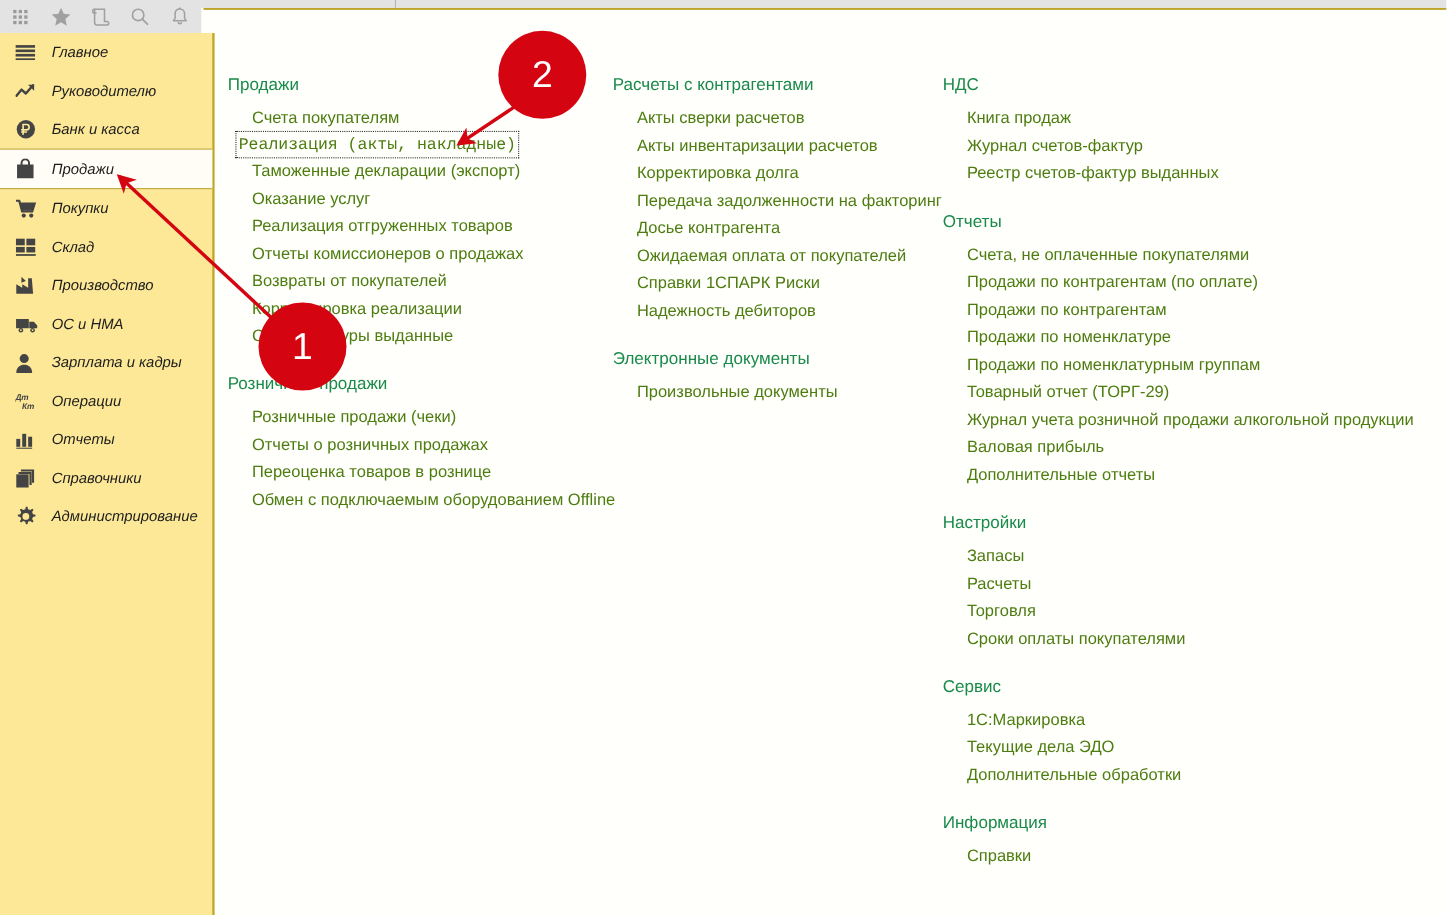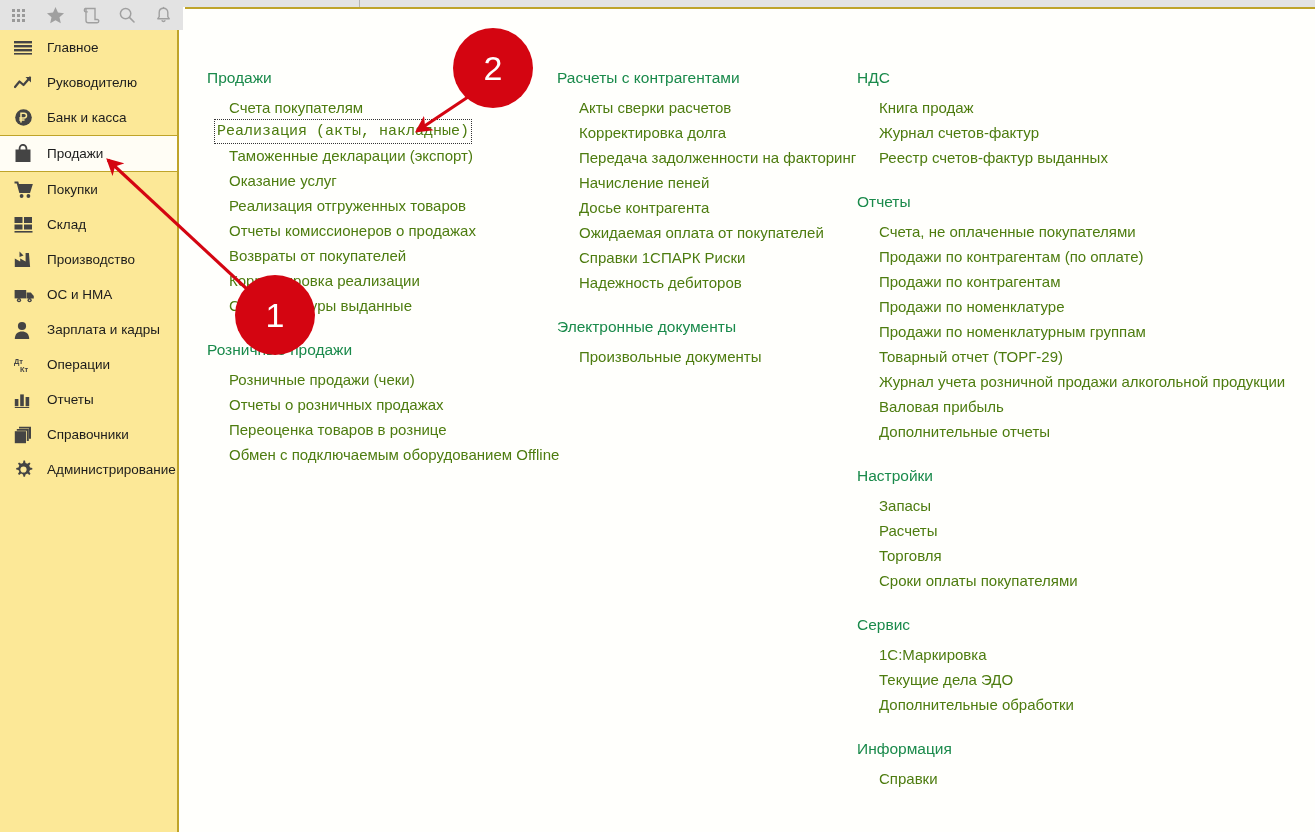--- a/index.html
+++ b/index.html
@@ -43,24 +43,25 @@
   #tabstrip .activetab {
     position: absolute; left: 0; top: 0;
     width: 177px; height: 7px;
     background: #e3e3e3;
     border-right: 1px solid #b4b4b4;
   }
 
   
   #sidebar {
     position: absolute; left: 0; top: 30px;
-    width: 179px; height: 802px;
+    width: 195px; height: 802px;
     background: #fce897;
     border-right: 2px solid #bfa42a;
     z-index: 3;
+    font-style: italic;
   }
   .side-item {
     position: relative;
     height: 35px;
     display: flex; align-items: center;
     padding-left: 14px;
     cursor: default;
     color: #1c1c1c;
     font-size: 13.5px;
   }
@@ -374,23 +375,23 @@
           <div class="link">Отчеты о розничных продажах</div>
           <div class="link">Переоценка товаров в рознице</div>
           <div class="link">Обмен с подключаемым оборудованием Offline</div>
         </div>
       </section>
 
       <section class="col" id="col2">
         <div class="group first">
           <div class="group-title">Расчеты с контрагентами</div>
           <div class="link">Акты сверки расчетов</div>
+          <div class="link">Акты инвентаризации расчетов</div>
           <div class="link">Корректировка долга</div>
           <div class="link">Передача задолженности на факторинг</div>
-          <div class="link">Начисление пеней</div>
           <div class="link">Досье контрагента</div>
           <div class="link">Ожидаемая оплата от покупателей</div>
           <div class="link">Справки 1СПАРК Риски</div>
           <div class="link">Надежность дебиторов</div>
         </div>
         <div class="group">
           <div class="group-title">Электронные документы</div>
           <div class="link">Произвольные документы</div>
         </div>
       </section>

